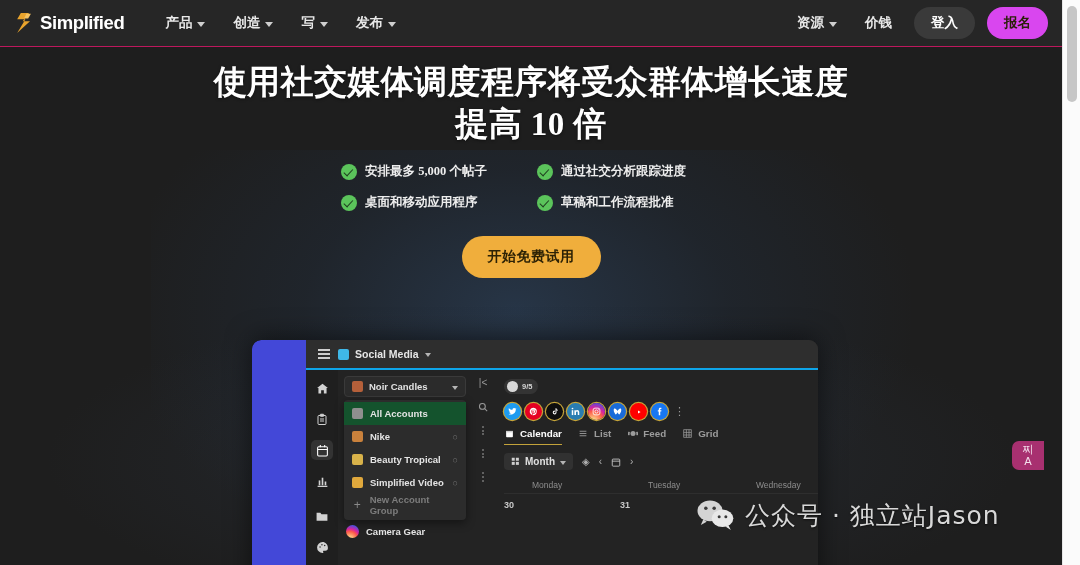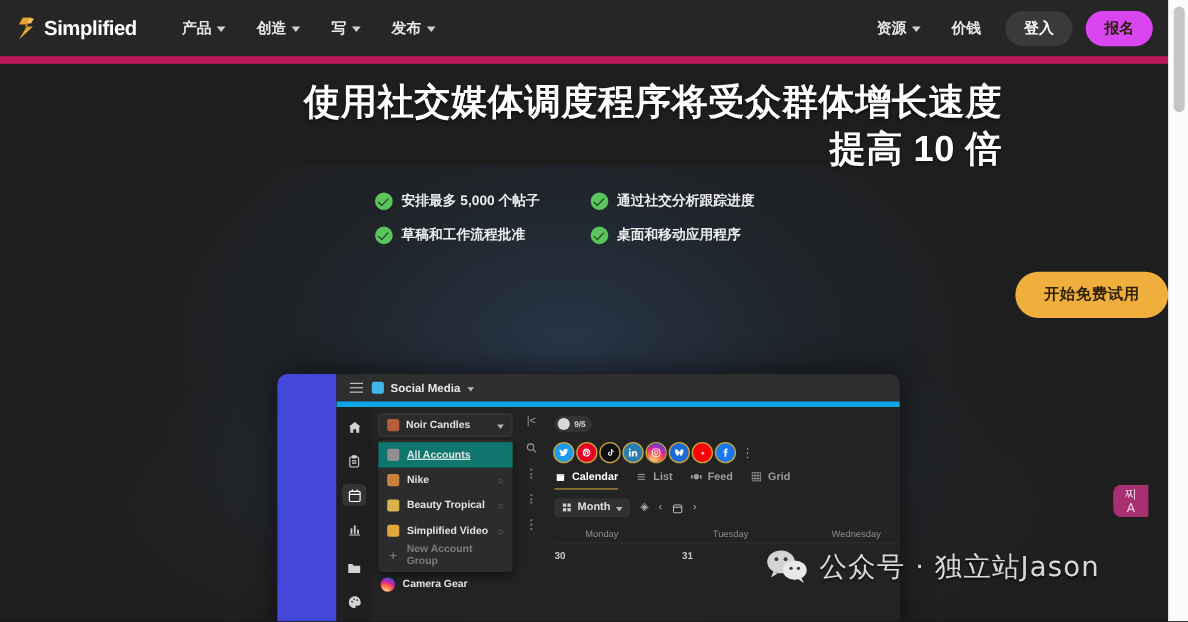--- a/index.html
+++ b/index.html
@@ -39,26 +39,26 @@
     transform: translateX(-50%);
     width: 980px; height: 320px;
     background: radial-gradient(ellipse at 50% 50%, rgba(50,62,80,0.38) 0%, rgba(30,30,30,0) 70%);
     pointer-events: none;
   }
 
   
   .navbar {
     position: relative;
     z-index: 6;
-    height: 58px;
+    height: 47px;
     background: #262626;
     display: flex;
     align-items: center;
     padding: 0 14px 0 15px;
-    border-bottom: 7px solid #be185d;
+    border-bottom: 1px solid #be185d;
   }
   .brand { display: flex; align-items: center; gap: 6px; cursor: pointer; }
   .brand-mark { width: 19px; height: 22px; display:block; }
   .brand-name {
     font-size: 18.5px; font-weight: 700; letter-spacing: -0.4px; color: #fff;
   }
   .nav-links { display: flex; align-items: center; gap: 2px; margin-left: 28px; }
   .nav-link {
     display: flex; align-items: center; gap: 5px;
     font-size: 13.5px; font-weight: 700; color: #e8e8e8;
@@ -81,21 +81,21 @@
     margin-left: 6px;
   }
   .btn-signup {
     font-size: 13.5px; font-weight: 700; color: #2a2008;
     background: #d946ef; border-radius: 20px;
     padding: 7px 17px; cursor: pointer; white-space: nowrap;
     margin-left: 8px;
   }
 
   
-  .hero { position: relative; z-index: 4; padding-top: 14px; text-align: right; }
+  .hero { position: relative; z-index: 4; padding-top: 14px; text-align: center; font-family: Liberation Serif, serif; }
   .headline {
     font-size: 33px;
     line-height: 1.28;
     font-weight: 700;
     letter-spacing: 0.4px;
     color: #ffffff;
     max-width: 760px;
     margin: 0 auto;
     text-shadow: 0 1px 3px rgba(0,0,0,0.5);
   }
@@ -159,21 +159,21 @@
   .mock-body {
     position: absolute; left: 54px; top: 0;
     width: 512px; height: 100%;
     background: #232323;
   }
   .mock-topbar {
     height: 30px;
     background: #2e2e2e;
     display: flex; align-items: center;
     gap: 8px; padding-left: 12px;
-    border-bottom: 5px solid #0ea5e9;
+    border-bottom: 2px solid #0ea5e9;
   }
   .hamburger { display: inline-flex; flex-direction: column; gap: 2.5px; cursor: pointer; }
   .hamburger i { display: block; width: 12px; height: 1.6px; background: #cfcfcf; }
   .proj-chip { display: flex; align-items: center; gap: 6px; cursor: pointer; }
   .proj-sq { width: 11px; height: 11px; border-radius: 2px; background: #3fb8e8; }
   .proj-name { font-size: 10.5px; font-weight: 700; color: #e6e6e6; }
   .mini-caret {
     width: 0; height: 0;
     border-left: 3.2px solid transparent;
     border-right: 3.2px solid transparent;
@@ -212,21 +212,21 @@
     margin-top: 3px;
     background: #2c2c2c;
     border-radius: 4px;
     padding: 2px 0 4px;
     box-shadow: 0 3px 10px rgba(0,0,0,0.45);
   }
   .acct-item {
     height: 23px; display: flex; align-items: center; gap: 7px;
     padding: 0 8px; cursor: pointer;
   }
-  .acct-item.hl { background: #0f766e; text-decoration: underline; }
+  .acct-item.hl { background: #14532d; }
   .acct-item .nm { font-size: 9.5px; font-weight: 700; color: #e4e4e4; flex: 1; white-space: nowrap; }
   .acct-item .dot3 { font-size: 9px; color: #6f6f6f; letter-spacing: 0; }
   .acct-new { height: 22px; display: flex; align-items: center; gap: 7px; padding: 0 8px; cursor: pointer; }
   .acct-new .plus { font-size: 12px; color: #8a8a8a; width: 11px; text-align: center; }
   .acct-new .nm { font-size: 9.5px; font-weight: 700; color: #7c7c7c; }
   .acct-bottom { margin-top: 5px; display: flex; align-items: center; gap: 7px; padding: 0 2px; }
   .ig-ring {
     width: 13px; height: 13px; border-radius: 50%;
     background: radial-gradient(circle at 30% 107%, #fdf497 0%, #fd5949 45%, #d6249f 60%, #285AEB 90%);
     flex: 0 0 13px;
@@ -393,25 +393,25 @@
         <div class="feature">
           <span class="check"></span>
           <span>安排最多 5,000 个帖子</span>
         </div>
         <div class="feature">
           <span class="check"></span>
           <span>通过社交分析跟踪进度</span>
         </div>
         <div class="feature">
           <span class="check"></span>
-          <span>草稿和工作流程批准</span>
+          <span>桌面和移动应用程序</span>
         </div>
         <div class="feature">
           <span class="check"></span>
-          <span>桌面和移动应用程序</span>
+          <span>草稿和工作流程批准</span>
         </div>
       </div>
 
       <div class="cta-wrap">
         <div class="cta">开始免费试用</div>
       </div>
     </div>
 
     <div class="mock">
       <div class="mock-blue"></div>

